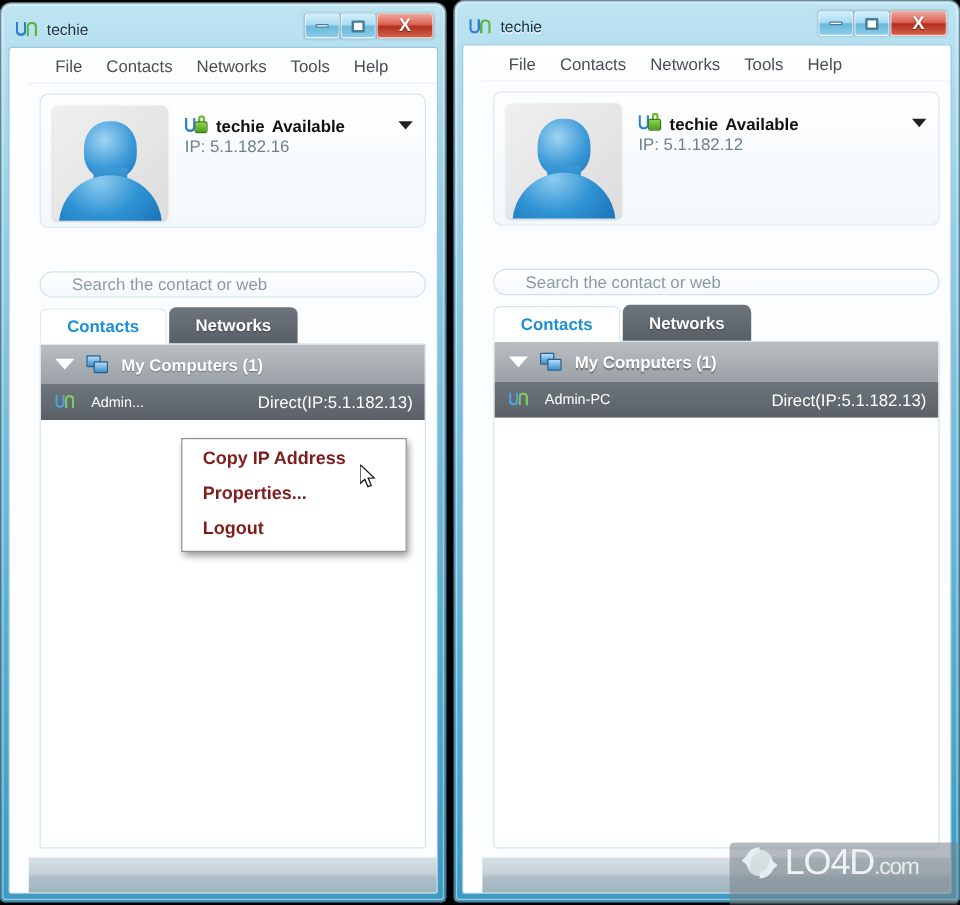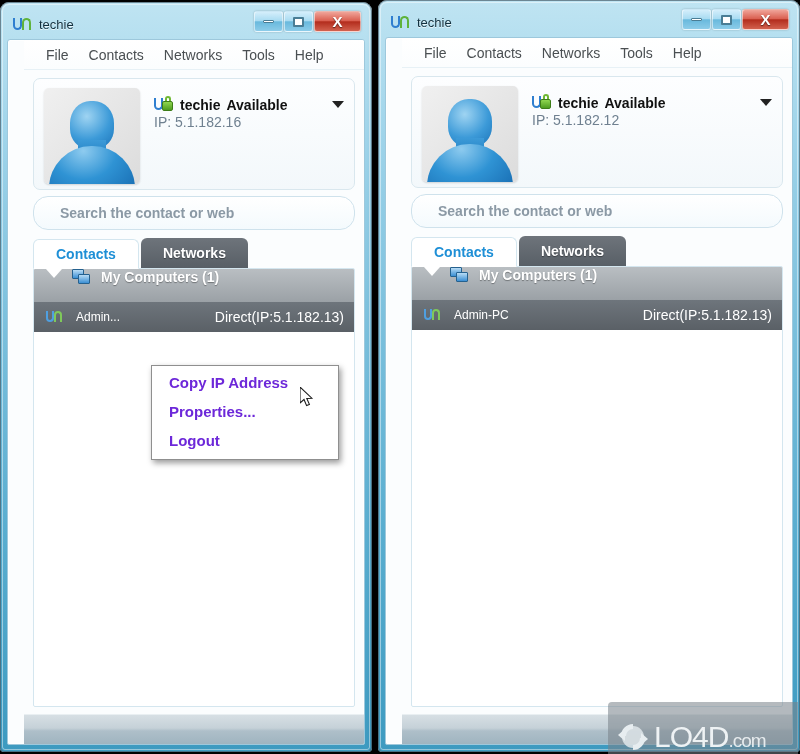--- a/index.html
+++ b/index.html
@@ -205,29 +205,30 @@
     border-left:6px solid transparent;
     border-right:6px solid transparent;
     border-top:7px solid #222;
     cursor:pointer;
   }
   .ip-line { font-size:14px; color:#6f8090; margin-top:1px; }
 
   
   .search-wrap { padding: 2px 9px 6px 9px; flex:none;}
   .search {
-    height: 34px;
+    height: 22px;
     border: 1px solid #cfe2ec;
     border-radius: 15px;
     background: linear-gradient(180deg,#ffffff 0%, #f4fafd 100%);
     display: flex; align-items: center;
     padding-left: 26px;
-    font-size: 14px; font-weight:bold;
+    font-size: 14px; font-weight:normal;
     color: #8b99a5;
     cursor: text;
+    margin-top: 30px;
   }
 
   
   .tabs {
     display: flex;
     padding-left: 9px;
     align-items: flex-end;
     height: 32px;
     flex: none;
     position: relative;
@@ -267,21 +268,21 @@
   .listbox {
     flex: 1;
     background: #ffffff;
     border: 1px solid #d4e6ef;
     border-radius: 2px;
     overflow: hidden;
     position: relative;
   }
   .grouprow {
     height: 33px;
-    display:flex; align-items:flex-start;
+    display:flex; align-items:center;
     gap: 10px;
     padding-left: 12px;
     background: linear-gradient(180deg,#b9bec2 0%, #9ba1a6 100%);
     color:#fff;
     font-size:14px; font-weight:bold;
     text-shadow: 0 1px 1px rgba(0,0,0,.35);
     cursor: pointer;
   }
   .tri-down {
     width:0;height:0;
@@ -337,21 +338,21 @@
     box-shadow: 2px 3px 6px rgba(0,0,0,.4);
     padding: 2px 0 4px 0;
     z-index: 50;
   }
   .ctxitem {
     height: 29px;
     display:flex; align-items:center;
     padding-left: 17px;
     font-size: 15px;
     font-weight: bold;
-    color: #6d28d9;
+    color: #7f1d1d;
     cursor: pointer;
     white-space: nowrap;
   }
   .ctxitem.hl {
     background: linear-gradient(180deg,#6d747b 0%, #5a6168 100%);
     color: #ffffff;
     text-shadow: 0 1px 1px rgba(0,0,0,.4);
   }
 
   
@@ -363,21 +364,21 @@
     pointer-events:none;
   }
 
   
   .watermark {
     position: absolute;
     right: 2px; bottom: 0px;
     width: 190px; height: 52px;
     background: rgba(120,130,136,.55);
     border-radius: 4px 0 0 0;
-    display:flex; align-items:flex-end;
+    display:flex; align-items:flex-start;
     z-index: 80;
     pointer-events:none;
   }
   .wm-icon {
     width: 34px; height: 34px;
     margin-left: 8px; margin-right: 4px;
     position: relative;
     flex:none;
   }
   .wm-text {

